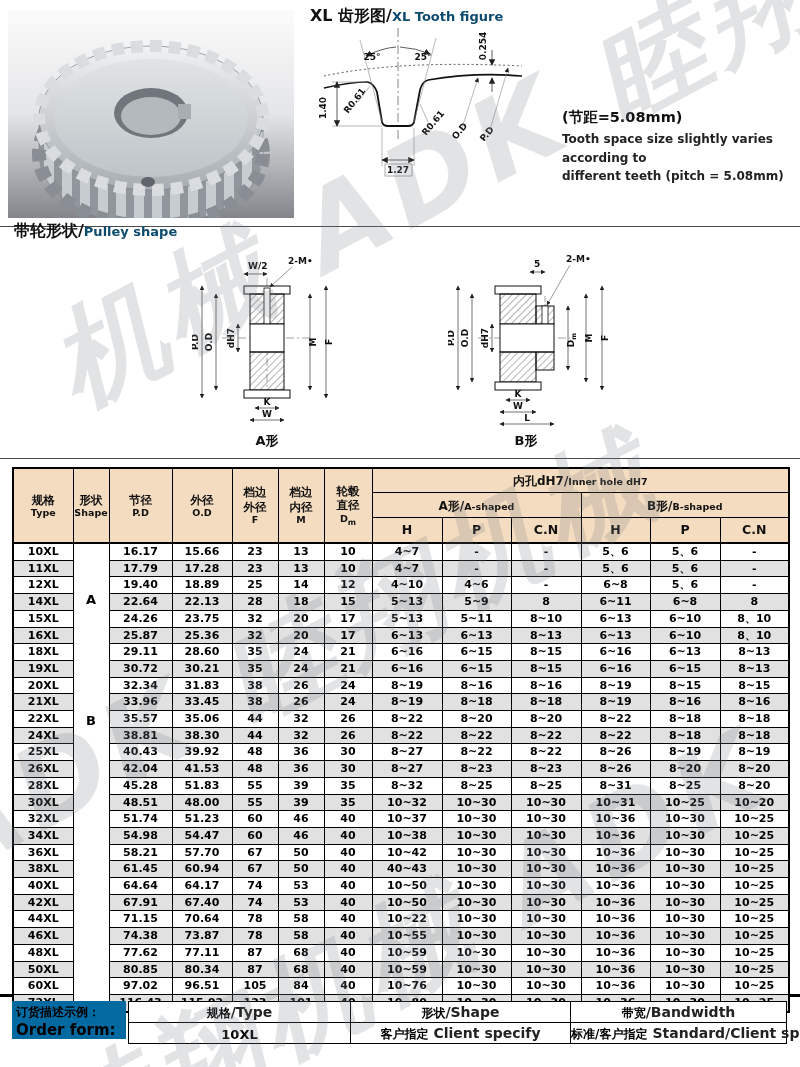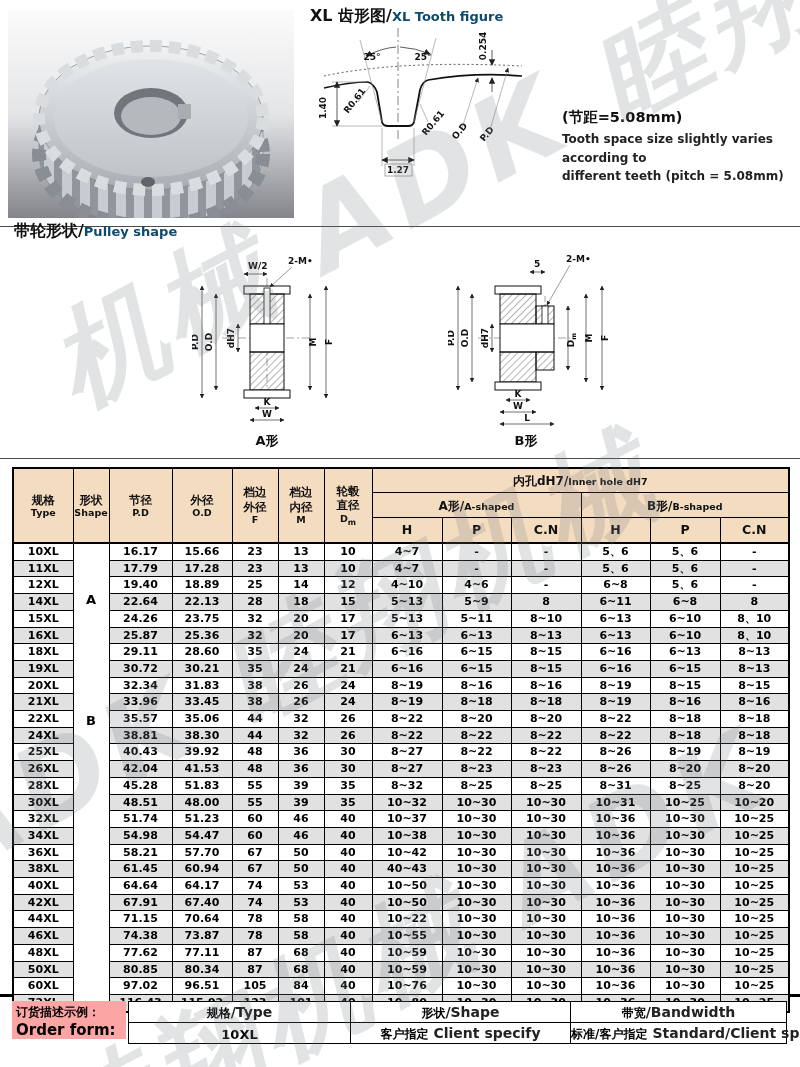--- a/index.html
+++ b/index.html
@@ -46,21 +46,21 @@
   .spec-table tbody tr.stripe td { background:#e1e1e1; }
   .spec-table tbody td.shape-cell { background:#fff; position:relative; }
   .shape-cell .shape-a, .shape-cell .shape-b { position:absolute; left:0; width:100%;
                 text-align:center; font-size:13px; font-weight:bold; transform:translateY(-50%); }
   .shape-cell .shape-a { top:12%; }
   .shape-cell .shape-b { top:38%; }
   .spec-table tbody tr:first-child td { border-top:2px solid #000; }
 
   
   .order-label { position:absolute; left:12px; top:1001px; width:114px; height:38px;
-                background:#fca5a5; z-index:3; padding:3px 4px; }
+                background:#0369a1; z-index:3; padding:3px 4px; }
   .order-label .cn { font-size:12px; font-weight:bold; display:block; }
   .order-label .en { font-size:15px; font-weight:bold; display:block; }
   .order-table { position:absolute; left:128px; top:1001px; width:658px; border-collapse:collapse;
                 z-index:3; table-layout:fixed; border:1.5px solid #000; }
   .order-table th, .order-table td { border:1px solid #000; text-align:center; height:19px;
                 background:#fff; padding:0; white-space:nowrap; }
   .order-table .ocn { font-size:12px; font-weight:bold; }
   .order-table .oen { font-size:14px; font-weight:bold; color:#222; }
   .order-table .oval { font-size:13px; font-weight:bold; }
 

